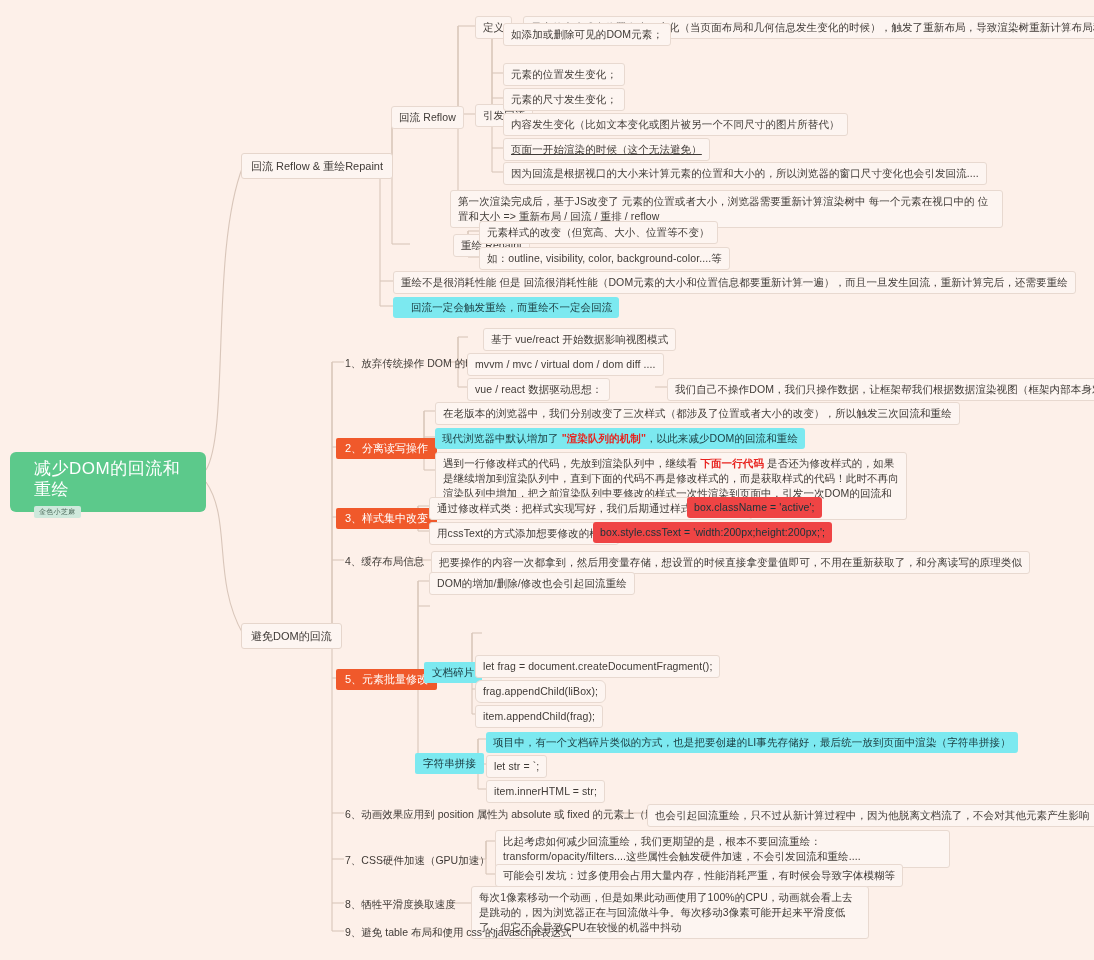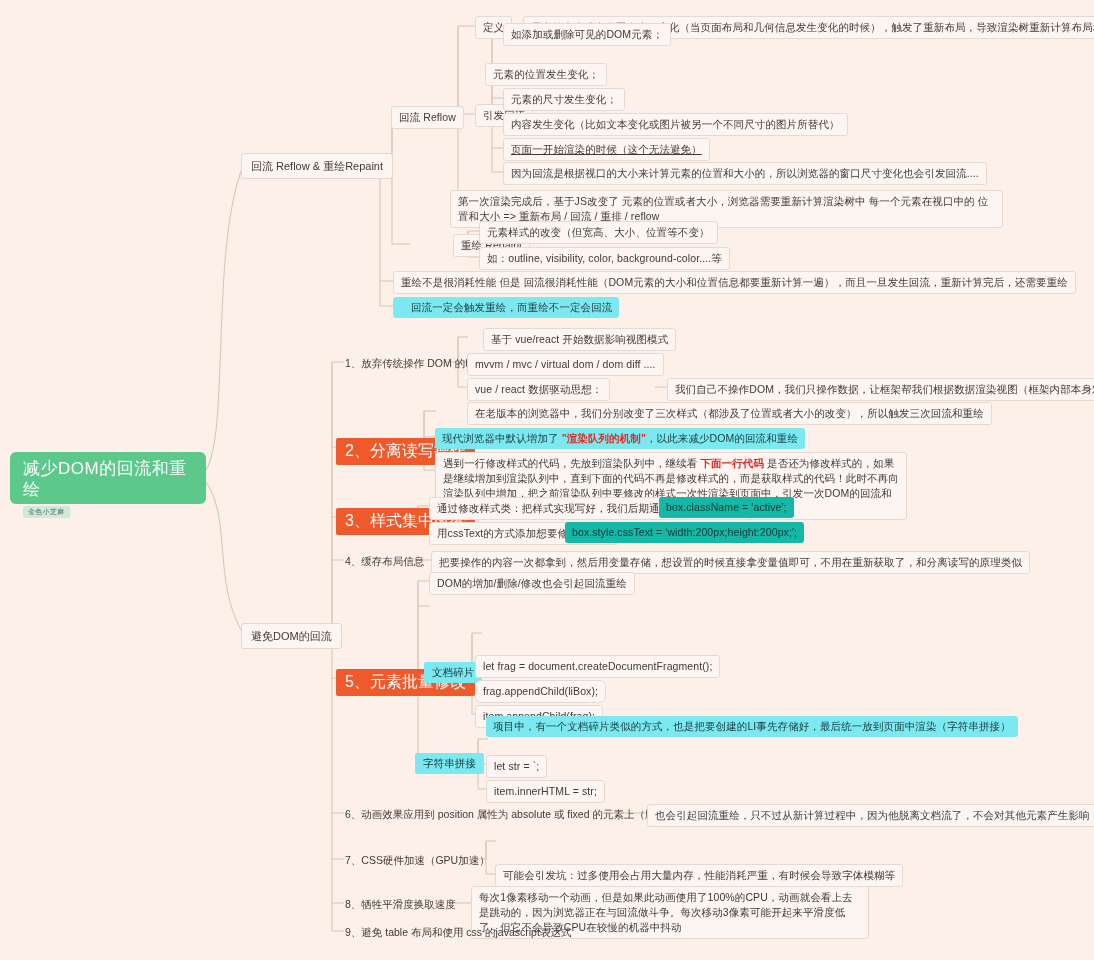--- a/index.html
+++ b/index.html
@@ -43,50 +43,51 @@
     line-height: 15px;
     padding: 3px 5px;
     white-space: nowrap;
   }
   .cyan {
     background: #7ce9f0;
     border: none;
     color: #1a3c40;
   }
   .cyan-code {
-    background: #14b8a6;
+    background: #ef4444;
     border: none;
     color: #16343a;
+    margin-left: 28px;
   }
   .orange {
     background: #f0592b;
     border: none;
     color: #ffffff;
     border-radius: 2px;
-    font-size: 16px;
+    font-size: 11px;
     padding: 3px 9px;
   }
   .cyan-tag {
     background: #7ce9f0;
     border: none;
     color: #16343a;
     border-radius: 2px;
     padding: 3px 8px;
   }
   .hl-red { color: #e8231f; font-weight: bold; }
 
   
   #root-node {
     position: absolute;
     left: 10px; top: 452px;
-    width: 196px; height: 52px;
+    width: 196px; height: 60px;
     background: #5cc98b;
     border-radius: 6px;
     color: #ffffff;
-    padding: 6px 12px 4px 13px;
+    padding: 6px 12px 4px 24px;
   }
   #root-title {
     font-size: 17px;
     line-height: 21px;
     font-weight: normal;
     letter-spacing: 0.5px;
   }
   #root-badge {
     display: inline-block;
     margin-top: 3px;
@@ -246,42 +247,42 @@
 
   <div class="node" style="left:391px; top:106px;">回流 Reflow</div>
   <div class="node" style="left:453px; top:234px;">重绘 Repaint</div>
 
   <div class="node" style="left:475px; top:16px;">定义</div>
   <div class="node" style="left:523px; top:16px;">元素的大小或者位置发生了变化（当页面布局和几何信息发生变化的时候），触发了重新布局，导致渲染树重新计算布局和渲染</div>
 
   <div class="node" style="left:475px; top:104px;">引发回流</div>
 
   <div class="node" style="left:503px; top:23px;">如添加或删除可见的DOM元素；</div>
-  <div class="node" style="left:485px; top:63px;">元素的位置发生变化；</div>
+  <div class="node" style="left:503px; top:63px;">元素的位置发生变化；</div>
   <div class="node" style="left:503px; top:88px;">元素的尺寸发生变化；</div>
   <div class="node" style="left:503px; top:113px;">内容发生变化（比如文本变化或图片被另一个不同尺寸的图片所替代）</div>
   <div class="node" style="left:503px; top:138px;text-decoration:underline;">页面一开始渲染的时候（这个无法避免）</div>
   <div class="node" style="left:503px; top:162px;">因为回流是根据视口的大小来计算元素的位置和大小的，所以浏览器的窗口尺寸变化也会引发回流....</div>
 
   <div class="node wrap" style="left:450px; top:190px; width:553px;">第一次渲染完成后，基于JS改变了 元素的位置或者大小，浏览器需要重新计算渲染树中 每一个元素在视口中的 位置和大小 =&gt; 重新布局 / 回流 / 重排 / reflow</div>
 
   <div class="node" style="left:479px; top:221px;">元素样式的改变（但宽高、大小、位置等不变）</div>
   <div class="node" style="left:479px; top:247px;">如：outline, visibility, color, background-color....等</div>
 
   <div class="node" style="left:393px; top:271px;">重绘不是很消耗性能 但是 回流很消耗性能（DOM元素的大小和位置信息都要重新计算一遍），而且一旦发生回流，重新计算完后，还需要重绘</div>
   <div class="node cyan" style="left:393px; top:297px;padding-left:18px;">回流一定会触发重绘，而重绘不一定会回流</div>
 
   <div class="plain" style="left:340px; top:353px;">1、放弃传统操作 DOM 的时代</div>
   <div class="node" style="left:483px; top:328px;">基于 vue/react 开始数据影响视图模式</div>
   <div class="node" style="left:467px; top:353px;">mvvm / mvc / virtual dom / dom diff ....</div>
   <div class="node" style="left:467px; top:378px;">vue / react  数据驱动思想：</div>
   <div class="node" style="left:667px; top:378px;">我们自己不操作DOM，我们只操作数据，让框架帮我们根据数据渲染视图（框架内部本身对于DOM的回流和重绘以及其它性能优化做的非常好）</div>
 
   <div class="orange" style="position:absolute; left:336px; top:438px;">2、分离读写操作</div>
-  <div class="node" style="left:435px; top:402px;margin-left:32px;">在老版本的浏览器中，我们分别改变了三次样式（都涉及了位置或者大小的改变），所以触发三次回流和重绘</div>
+  <div class="node" style="left:435px; top:402px;">在老版本的浏览器中，我们分别改变了三次样式（都涉及了位置或者大小的改变），所以触发三次回流和重绘</div>
   <div class="node cyan" style="left:435px; top:428px;"><span>现代浏览器中默认增加了 </span><span class="hl-red">"渲染队列的机制"</span><span>，以此来减少DOM的回流和重绘</span></div>
   <div class="node wrap" style="left:435px; top:452px; width:472px;"><span>遇到一行修改样式的代码，先放到渲染队列中，继续看 </span><span class="hl-red">下面一行代码</span><span> 是否还为修改样式的，如果是继续增加到渲染队列中，直到下面的代码不再是修改样式的，而是获取样式的代码！此时不再向渲染队列中增加，把之前渲染队列中要修改的样式一次性渲染到页面中，引发一次DOM的回流和重绘</span></div>
 
   <div class="orange" style="position:absolute; left:336px; top:508px;">3、样式集中改变</div>
   <div class="node" style="left:429px; top:497px;">通过修改样式类：把样式实现写好，我们后期通过样式类修改样式</div>
   <div class="node cyan-code" style="left:659px; top:497px;">box.className = 'active';</div>
   <div class="node" style="left:429px; top:522px;">用cssText的方式添加想要修改的样式</div>
   <div class="node cyan-code" style="left:565px; top:522px;">box.style.cssText = 'width:200px;height:200px;';</div>
 
   <div class="plain" style="left:340px; top:551px;">4、缓存布局信息</div>
@@ -289,28 +290,29 @@
 
   <div class="orange" style="position:absolute; left:336px; top:669px;">5、元素批量修改</div>
   <div class="node" style="left:429px; top:572px;">DOM的增加/删除/修改也会引起回流重绘</div>
 
   <div class="cyan-tag node" style="left:424px; top:662px;">文档碎片</div>
   <div class="node" style="left:475px; top:655px;">let frag = document.createDocumentFragment();</div>
   <div class="node" style="left:475px; top:680px;border-radius:6px;">frag.appendChild(liBox);</div>
   <div class="node" style="left:475px; top:705px;">item.appendChild(frag);</div>
 
   <div class="cyan-tag node" style="left:415px; top:753px;">字符串拼接</div>
-  <div class="node cyan" style="left:486px; top:716px;">项目中，有一个文档碎片类似的方式，也是把要创建的LI事先存储好，最后统一放到页面中渲染（字符串拼接）</div>
+  <div class="node cyan" style="left:486px; top:732px;">项目中，有一个文档碎片类似的方式，也是把要创建的LI事先存储好，最后统一放到页面中渲染（字符串拼接）</div>
   <div class="node" style="left:486px; top:755px;">let str = `;</div>
   <div class="node" style="left:486px; top:780px;">item.innerHTML = str;</div>
 
   <div class="plain" style="left:340px; top:804px;">6、动画效果应用到 position 属性为 absolute 或 fixed 的元素上（脱离文档流）</div>
   <div class="node" style="left:647px; top:804px;">也会引起回流重绘，只不过从新计算过程中，因为他脱离文档流了，不会对其他元素产生影响，重新计算的过程中比较快一点</div>
 
   <div class="plain" style="left:340px; top:850px;">7、CSS硬件加速（GPU加速）</div>
+  <div class="node wrap" style="left:495px; top:830px; width:455px;">比起考虑如何减少回流重绘，我们更期望的是，根本不要回流重绘：transform/opacity/filters....这些属性会触发硬件加速，不会引发回流和重绘....</div>
   <div class="node" style="left:495px; top:864px;">可能会引发坑：过多使用会占用大量内存，性能消耗严重，有时候会导致字体模糊等</div>
 
   <div class="plain" style="left:340px; top:894px;">8、牺牲平滑度换取速度</div>
   <div class="node wrap" style="left:471px; top:886px; width:398px;">每次1像素移动一个动画，但是如果此动画使用了100%的CPU，动画就会看上去是跳动的，因为浏览器正在与回流做斗争。每次移动3像素可能开起来平滑度低了，但它不会导致CPU在较慢的机器中抖动</div>
 
   <div class="plain" style="left:340px; top:922px;">9、避免 table 布局和使用 css 的javascript表达式</div>
 
 </div>
 
 </body></html>

